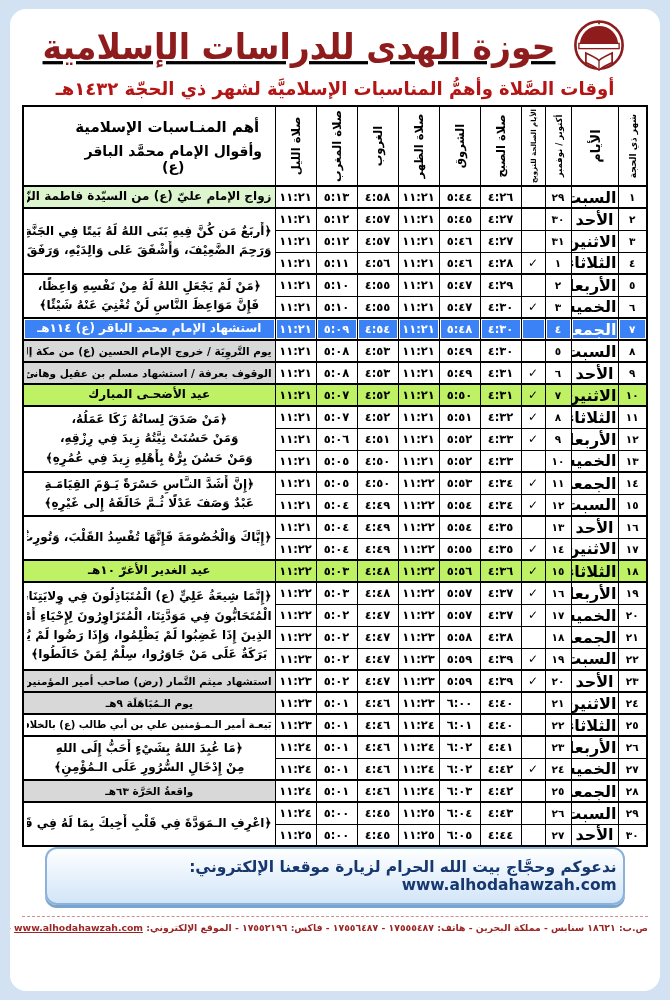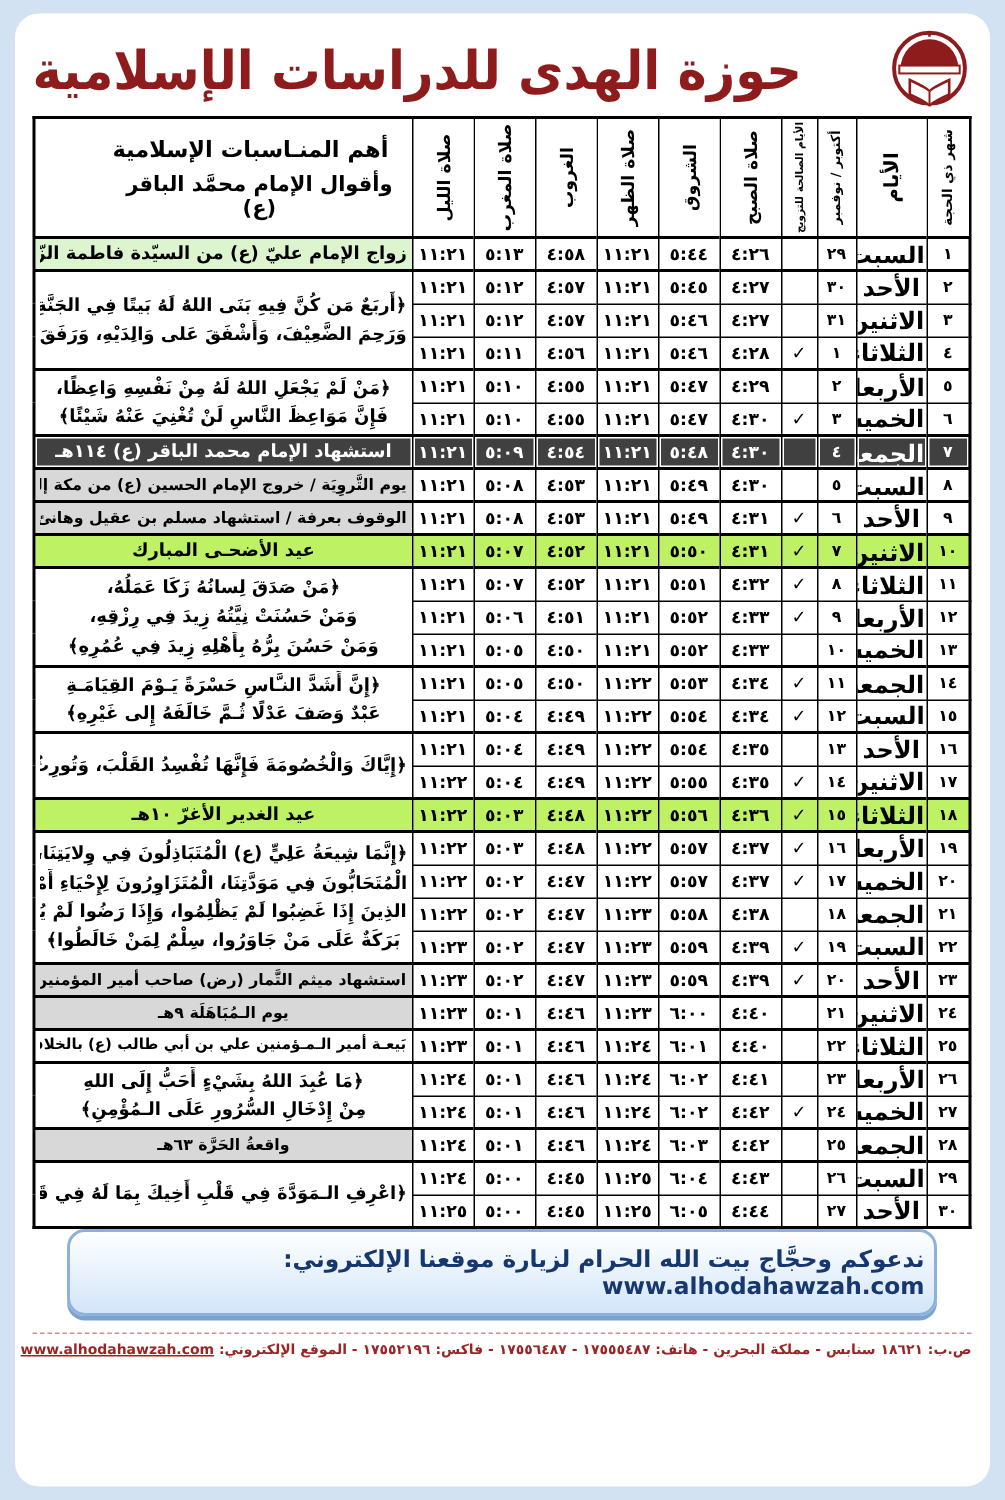--- a/index.html
+++ b/index.html
@@ -6,21 +6,21 @@
   body{
     width:670px;height:1000px;overflow:hidden;box-sizing:border-box;
     background:#d2e2f3;padding:9px 10px;direction:rtl;
     font-family:"DejaVu Sans",sans-serif;
   }
   .card{
     background:#ffffff;border-radius:16px;height:982px;box-sizing:border-box;
     padding:4px 12px 8px;overflow:hidden;
   }
   
-  .brand{display:flex;align-items:center;justify-content:space-between;gap:16px;height:62px;margin-top:2px;}
+  .brand{display:flex;align-items:center;justify-content:center;gap:16px;height:62px;margin-top:2px;text-decoration:underline;}
   .brand-calligraphy{
     color:#8e1c1c;font-size:33px;font-weight:bold;letter-spacing:-1px;
     transform:scaleY(1.08);white-space:nowrap;
   }
   .emblem{width:56px;height:56px;flex:0 0 auto;}
   .main-title{
     color:#b31515;text-align:center;font-weight:bold;font-size:18px;margin:1px 0 6px;
   }
   
   table{border-collapse:collapse;width:100%;border:2px solid #000;table-layout:fixed;}
@@ -48,21 +48,21 @@
   tbody td.col-d{font-size:16px;}
   tbody td.col-c{font-size:12px;}
   .occ{padding:0 3px;}
   .occ .line{font-size:12px;line-height:1.62;white-space:nowrap;overflow:hidden;}
   .occ-small .line{font-size:10px;}
   .occ-green{background:#dcf5cf;}
   .occ-gray{background:#d8d8d8;}
   .occ-gray .line{font-size:10.5px;}
   .occ-black{background:#000;color:#fff;}
   .row-green td{background:#bef264;}
-  .row-black td{background:#404040;color:#fff;box-shadow:inset 0 0 0 1px #fff;}
+  .row-black td{background:#3b82f6;color:#fff;box-shadow:inset 0 0 0 1px #fff;}
   tr.group-start td{border-top:2px solid #000;}
   
   .note{
     color:#1e3cb0;text-align:center;font-size:12px;font-weight:bold;
     text-decoration:underline;margin:8px 6px 7px;
   }
   .banner{
     margin:0 auto;width:90%;border:2px solid #8cb2da;border-radius:12px;
     background:linear-gradient(#feffff,#d2e5f8);box-shadow:0 3px 0 #7ba3cf;
     padding:9px 6px;text-align:right;color:#17376f;font-size:15.5px;font-weight:bold;
@@ -84,20 +84,21 @@
       <circle cx="32" cy="31" r="27" fill="none" stroke="#8e1c1c" stroke-width="3"></circle>
       <path d="M10 31 a22 22 0 0 1 44 0 z" fill="#8e1c1c"></path>
       <path d="M32 7 l0 -4" stroke="#8e1c1c" stroke-width="2"></path>
       <rect x="9" y="29" width="46" height="6" fill="#ffffff" stroke="#8e1c1c" stroke-width="1.5"></rect>
       <path d="M17 40 q15 7 15 9 q0 -2 15 -9 l0 11 q-15 7 -15 9 q0 -2 -15 -9 z" fill="#ffffff" stroke="#8e1c1c" stroke-width="2"></path>
       <path d="M32 49 l0 11" stroke="#8e1c1c" stroke-width="1.5"></path>
     </svg>
     <div class="brand-calligraphy">حوزة الهدى للدراسات الإسلامية</div>
   </div>
 
+  <div class="main-title">أوقات الصَّلاة وأهمُّ المناسبات الإسلاميَّة لشهر ذي الحجّة ١٤٣٢هـ</div>
 
   <table>
     <thead>
       <tr id="cols-row">
           <th class="col-n">
             <div class="rot">شهر ذي الحجة</div>
           </th>
           <th class="col-d">
             <div class="rot">الأيام</div>
           </th>

